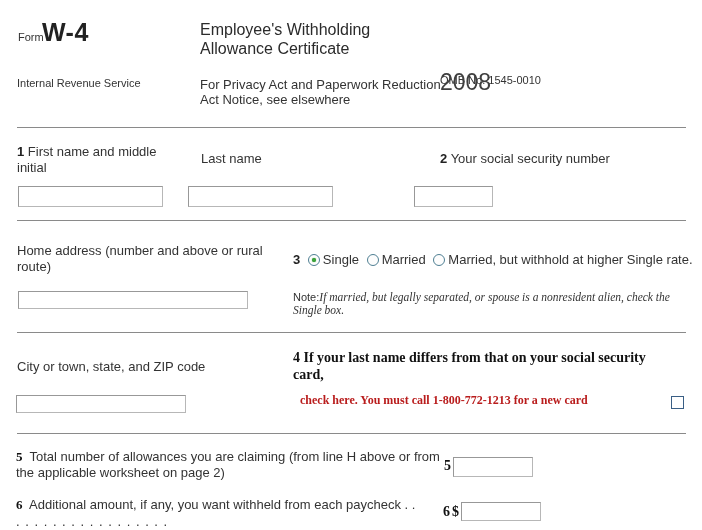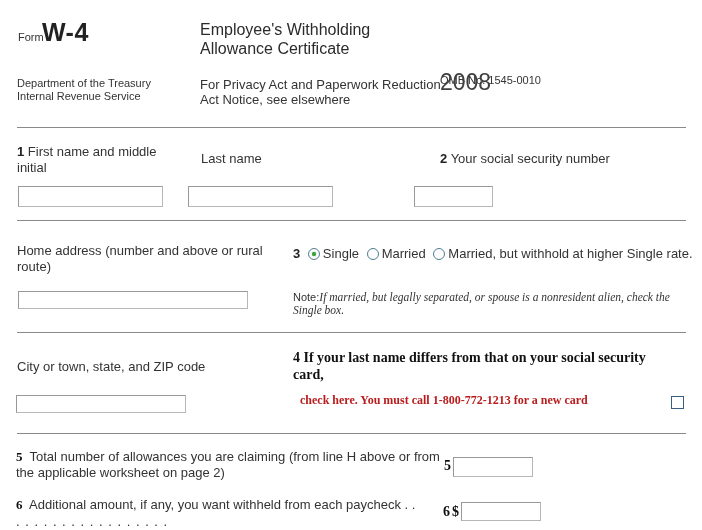--- a/index.html
+++ b/index.html
@@ -77,21 +77,20 @@
 <body>
 
 <span class="abs form-word" style="left:18px; top:31px;">Form</span>
 <span class="abs form-num" style="left:42px; top:18px;">W-4</span>
 
 <div class="abs title" style="left:200px; top:20px;">Employee's Withholding Allowance Certificate</div>
 
 <span class="abs omb" style="left:440px; top:34px;margin-top:40px;">OMB No. 1545-0010</span>
 
 <div class="abs agency" style="left:17px; top:77px;">
-  <div>Department of the Treasury</div>
   <div>Internal Revenue Service</div>
 </div>
 
 <div class="abs privacy" style="left:200px; top:77px;">For Privacy Act and Paperwork Reduction Act Notice, see elsewhere</div>
 
 <span class="abs year" style="left:440px; top:69px;">2008</span>
 
 <div class="hr" style="top:127px;"></div>
 
 <div class="abs lbl" style="left:17px; top:144px; width:162px;">
@@ -106,21 +105,21 @@
 
 <input class="tb" style="left: 18px; top: 186px; width: 145px; height: 21px;" value="">
 <input class="tb" style="left: 188px; top: 186px; width: 145px; height: 21px;" value="">
 <input class="tb" style="left: 414px; top: 186px; width: 79px; height: 21px;" value="">
 
 <div class="hr" style="top:220px;"></div>
 
 <div class="abs lbl" style="left:17px; top:243px; width:262px;">Home address (number and above or rural route)</div>
 <input class="tb" style="left: 18px; top: 291px; width: 230px; height: 18px;" value="">
 
-<div class="abs sec3" style="left:293px; top:245px;">
+<div class="abs sec3" style="left:293px; top:251px;">
   <span class="num-sans">3</span>
   <span class="radio checked"></span><span>Single</span>
   <span class="radio"></span><span>Married</span>
   <span class="radio"></span><span>Married, but withhold at higher Single rate.</span>
 </div>
 
 <div class="abs note" style="left:293px; top:291px;">
   <span class="note-word">Note:</span><span class="note-body">If married, but legally separated, or spouse is a nonresident alien, check the Single box.</span>
 </div>
 

